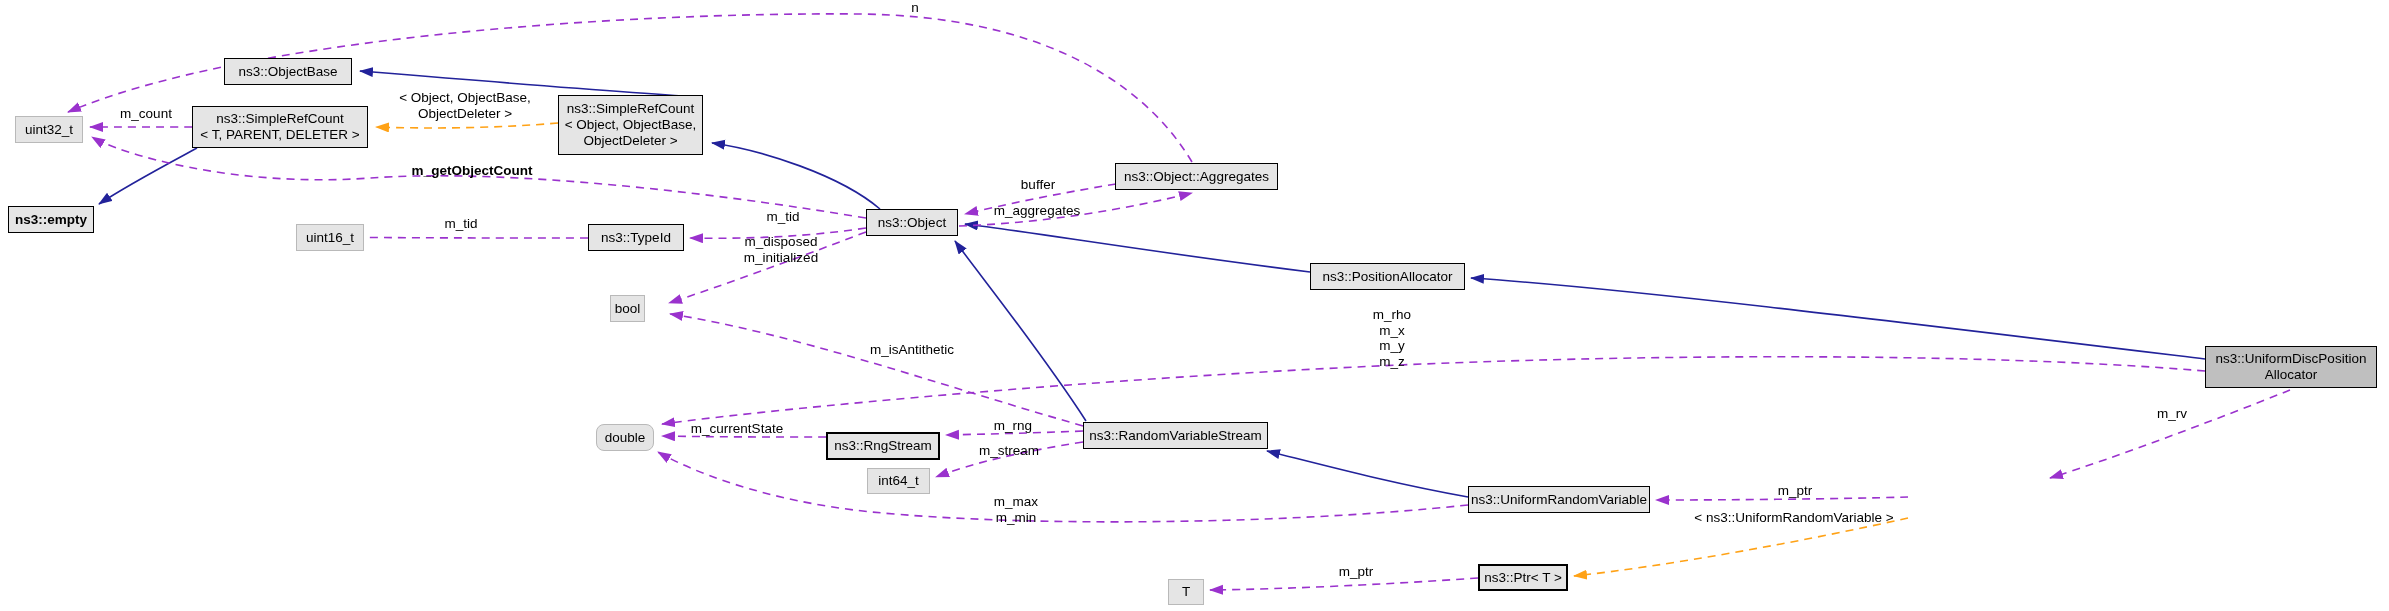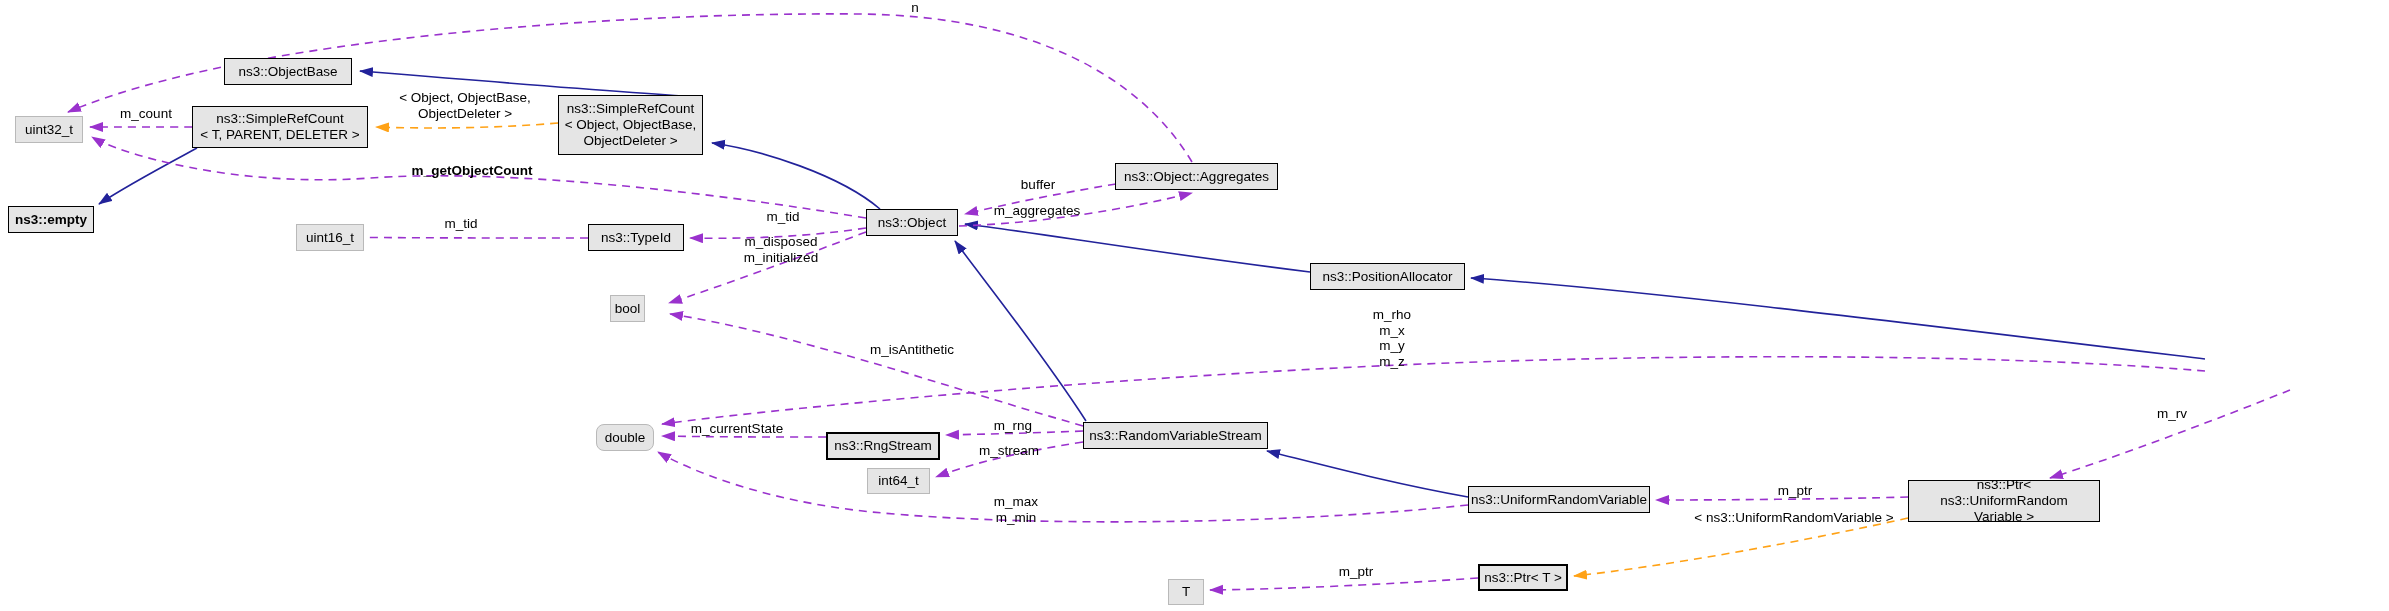--- a/index.html
+++ b/index.html
@@ -74,27 +74,27 @@
   <div class="node class" style="left:558px;top:95px;width:145px;height:60px;">ns3::SimpleRefCount
 &lt; Object, ObjectBase,
 ObjectDeleter &gt;</div>
   <div class="node class" style="left:8px;top:206px;width:86px;height:27px;font-weight:bold;">ns3::empty</div>
   <div class="node plain" style="left:250px;top:224px;width:68px;height:27px;margin-left:46px;">uint16_t</div>
   <div class="node class" style="left:588px;top:224px;width:96px;height:27px;">ns3::TypeId</div>
   <div class="node class" style="left:866px;top:209px;width:92px;height:27px;">ns3::Object</div>
   <div class="node class" style="left:1115px;top:163px;width:163px;height:27px;">ns3::Object::Aggregates</div>
   <div class="node class" style="left:1310px;top:263px;width:155px;height:27px;">ns3::PositionAllocator</div>
   <div class="node plain" style="left:610px;top:295px;width:35px;height:27px;">bool</div>
+  <div class="node current" style="left:2205px;top:346px;width:172px;height:42px;">ns3::UniformDiscPosition
+Allocator</div>
   <div class="node plain" style="left:596px;top:424px;width:58px;height:27px;border-radius:8px;">double</div>
   <div class="node bold" style="left:826px;top:432px;width:114px;height:28px;">ns3::RngStream</div>
   <div class="node class" style="left:1083px;top:422px;width:185px;height:27px;">ns3::RandomVariableStream</div>
   <div class="node plain" style="left:867px;top:468px;width:63px;height:26px;">int64_t</div>
   <div class="node class" style="left:1468px;top:486px;width:182px;height:27px;">ns3::UniformRandomVariable</div>
-  <div class="node class" style="left:1908px;top:480px;width:192px;height:42px;">ns3::Ptr&lt; ns3::UniformRandom
-Variable &gt;</div>
   <div class="node plain" style="left:1168px;top:579px;width:36px;height:26px;">T</div>
   <div class="node bold" style="left:1478px;top:564px;width:90px;height:27px;">ns3::Ptr&lt; T &gt;</div>
 
   <span class="elabel" style="left:915px;top:8px;">n</span>
   <span class="elabel" style="left:146px;top:114px;">m_count</span>
   <span class="elabel" style="left:465px;top:106px;">&lt; Object, ObjectBase,
 ObjectDeleter &gt;</span>
   <span class="elabel" style="left:472px;top:171px;font-weight:bold;">m_getObjectCount</span>
   <span class="elabel" style="left:461px;top:224px;">m_tid</span>
   <span class="elabel" style="left:783px;top:217px;">m_tid</span>

